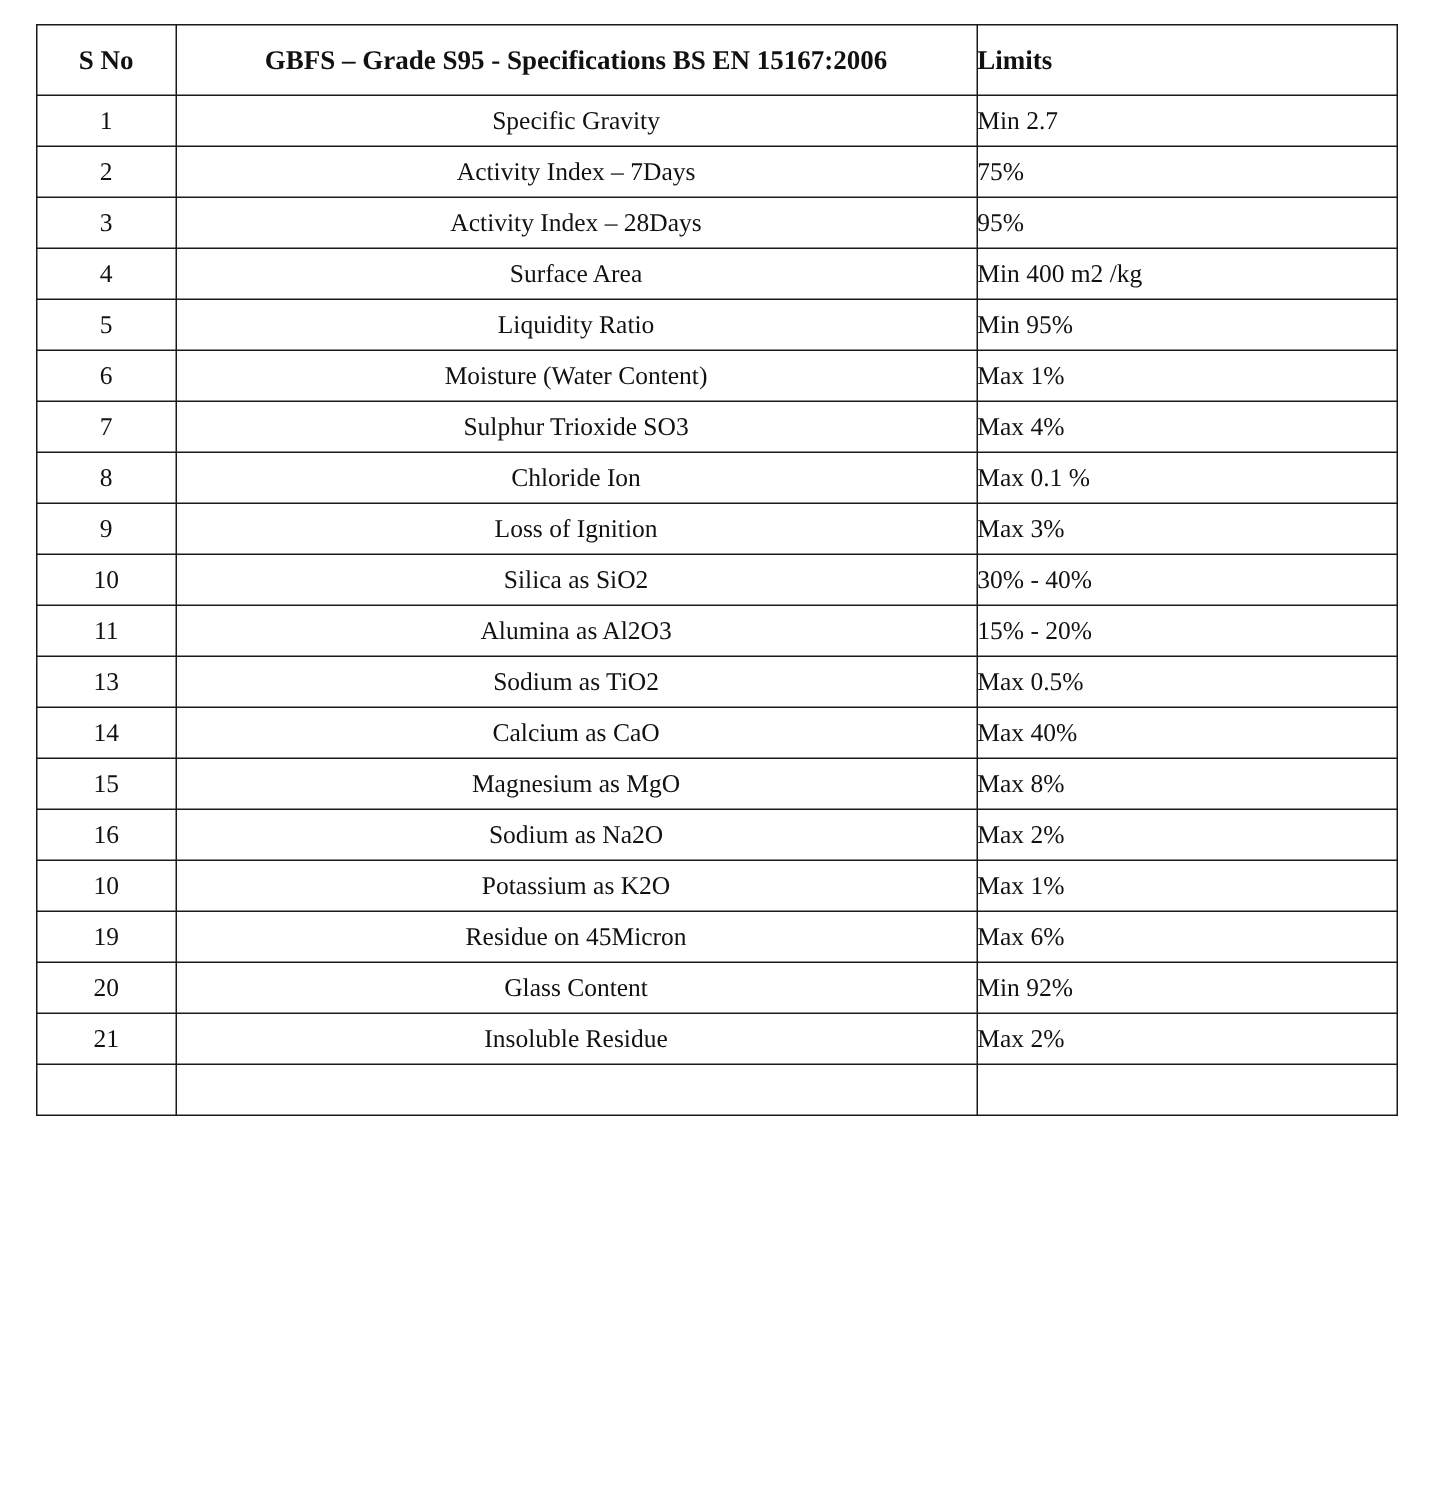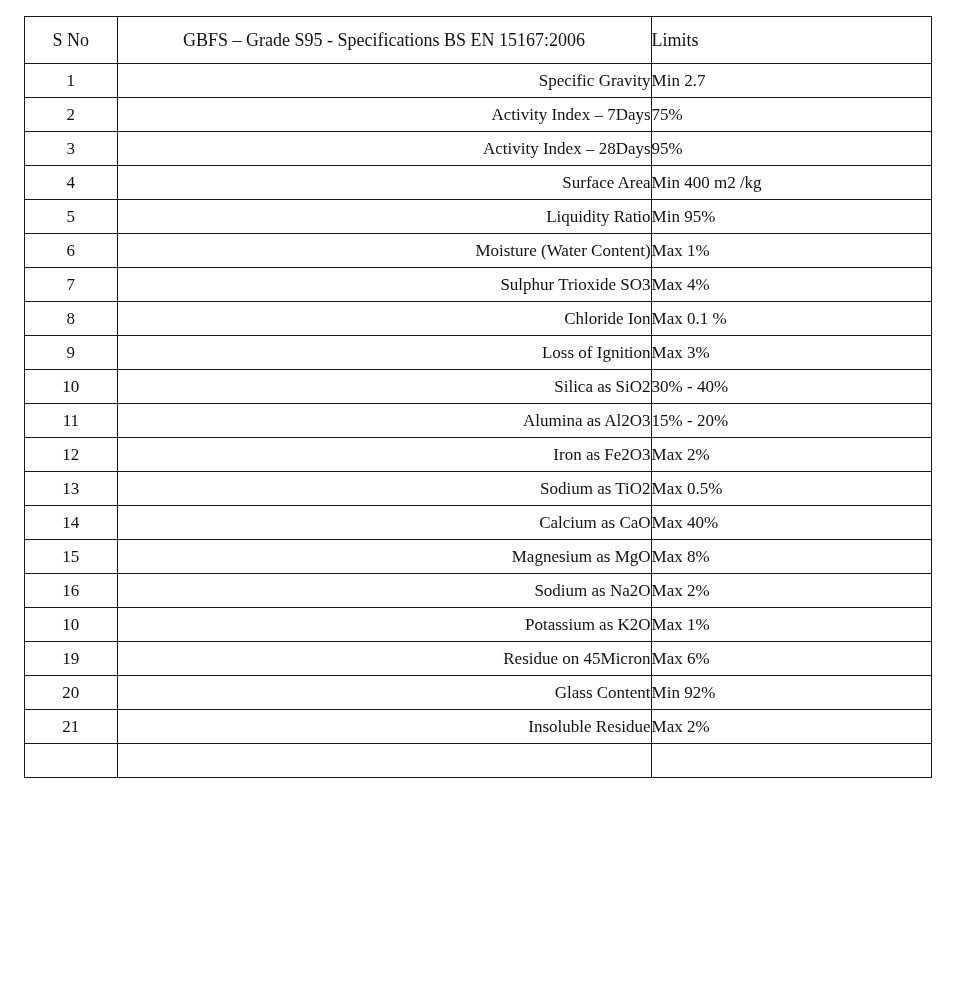--- a/index.html
+++ b/index.html
@@ -28,35 +28,35 @@
   table.spec-table th,
   table.spec-table td {
     border: 1.5px solid #1a1a1a;
     font-size: 17px;
     vertical-align: middle;
     padding: 0;
   }
   
   table.spec-table thead th {
     height: 46px;
-    font-weight: normal;
+    font-weight: bold;
     font-size: 18px;
   }
   th.col-sno { width: 96px; text-align: center; }
   th.col-spec { width: 560px; text-align: center; }
   th.col-limits { width: 294px; text-align: left; padding-left: 34px; }
   
   table.spec-table tbody td {
     height: 33px;
   }
   td.cell-sno {
     text-align: center;
   }
   td.cell-spec {
-    text-align: right;
+    text-align: center;
     padding-left: 28px;
   }
   td.cell-limit {
     text-align: left;
     padding-left: 20px;
     margin-top: 25px;
   }
 </style>
 </head>
 <body>
@@ -120,25 +120,20 @@
           <td class="cell-sno">10</td>
           <td class="cell-spec">Silica as SiO2</td>
           <td class="cell-limit">30% - 40%</td>
         </tr>
         <tr>
           <td class="cell-sno">11</td>
           <td class="cell-spec">Alumina as Al2O3</td>
           <td class="cell-limit">15% - 20%</td>
         </tr>
         <tr>
-          <td class="cell-sno">12</td>
-          <td class="cell-spec">Iron as Fe2O3</td>
-          <td class="cell-limit">Max 2%</td>
-        </tr>
-        <tr>
           <td class="cell-sno">13</td>
           <td class="cell-spec">Sodium as TiO2</td>
           <td class="cell-limit">Max 0.5%</td>
         </tr>
         <tr>
           <td class="cell-sno">14</td>
           <td class="cell-spec">Calcium as CaO</td>
           <td class="cell-limit">Max 40%</td>
         </tr>
         <tr>

